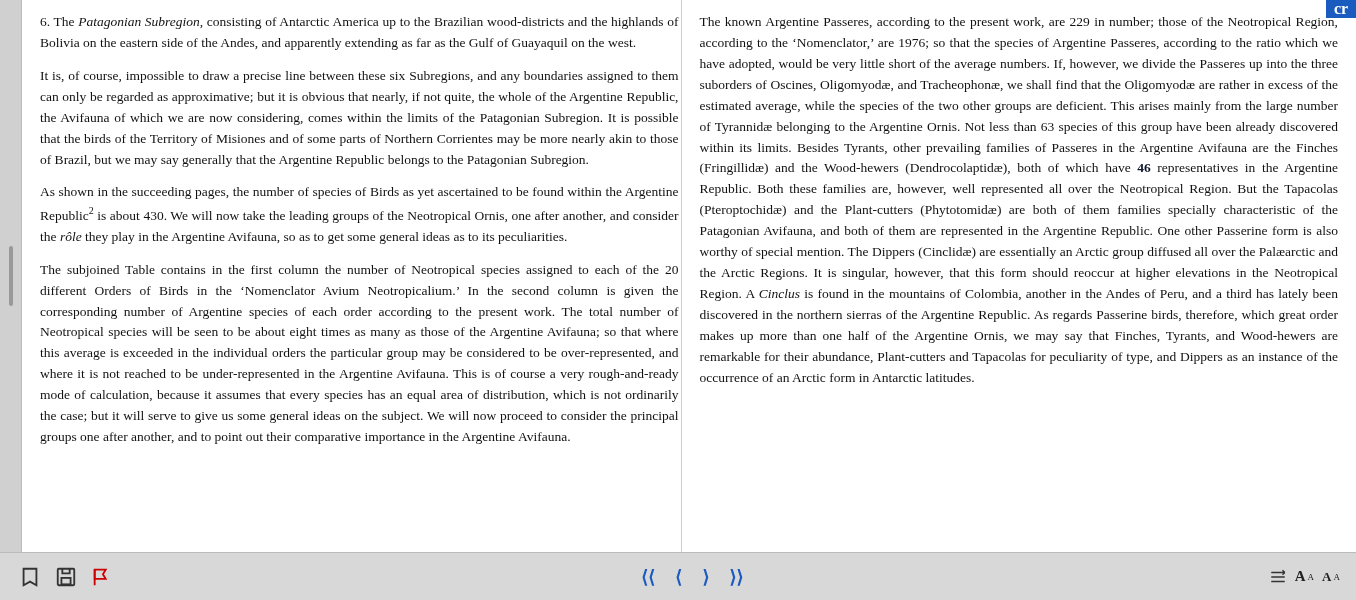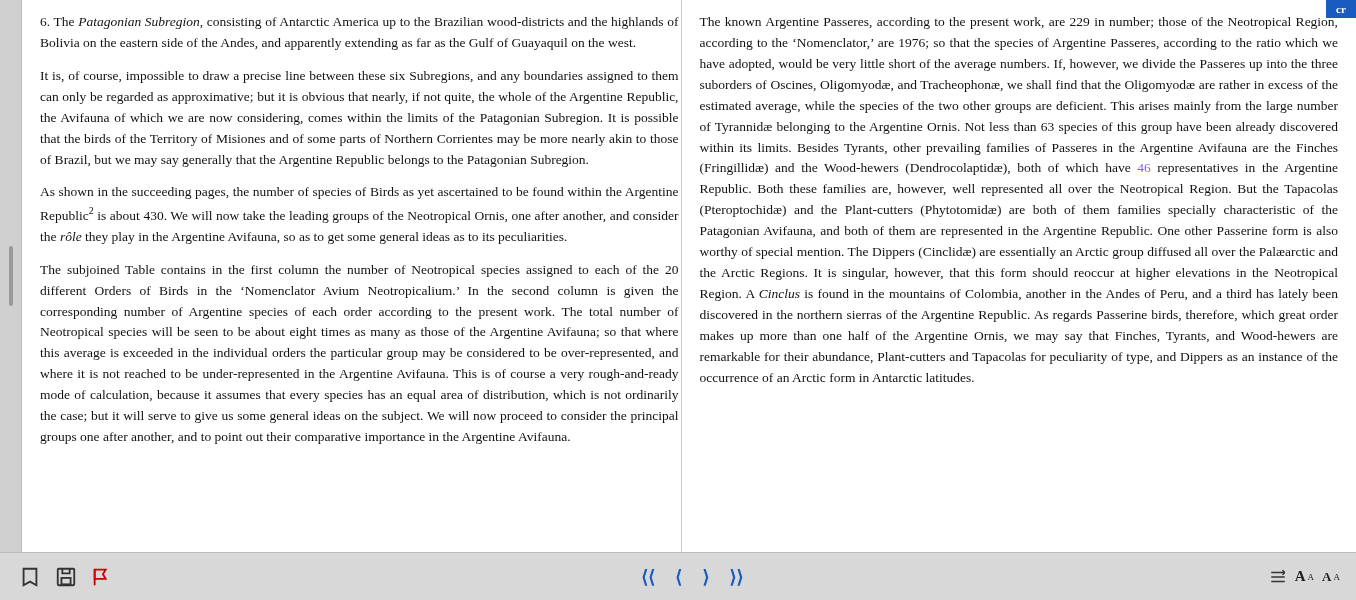--- a/index.html
+++ b/index.html
@@ -68,22 +68,22 @@
     }
 
     .italic { font-style: italic; }
 
     sup {
       font-size: 10px;
       vertical-align: super;
     }
 
     .highlight-number {
-      color: #8b5cf6;
-      font-weight: normal;
+      color: #0f172a;
+      font-weight: bold;
     }
 
     .bottom-bar {
       height: 48px;
       background: #d8d8d8;
       display: flex;
       align-items: center;
       justify-content: space-between;
       padding: 0 16px;
       border-top: 1px solid #bbb;
@@ -151,21 +151,21 @@
       width: 30px;
       height: 18px;
       background: #1a5bbf;
       display: flex;
       align-items: center;
       justify-content: center;
     }
 
     .cr-label {
       color: white;
-      font-size: 11px;
+      font-size: 16px;
       font-weight: bold;
     }
 
     .content-wrapper {
       position: relative;
       flex: 1;
       display: flex;
       overflow: hidden;
     }
   </style>

